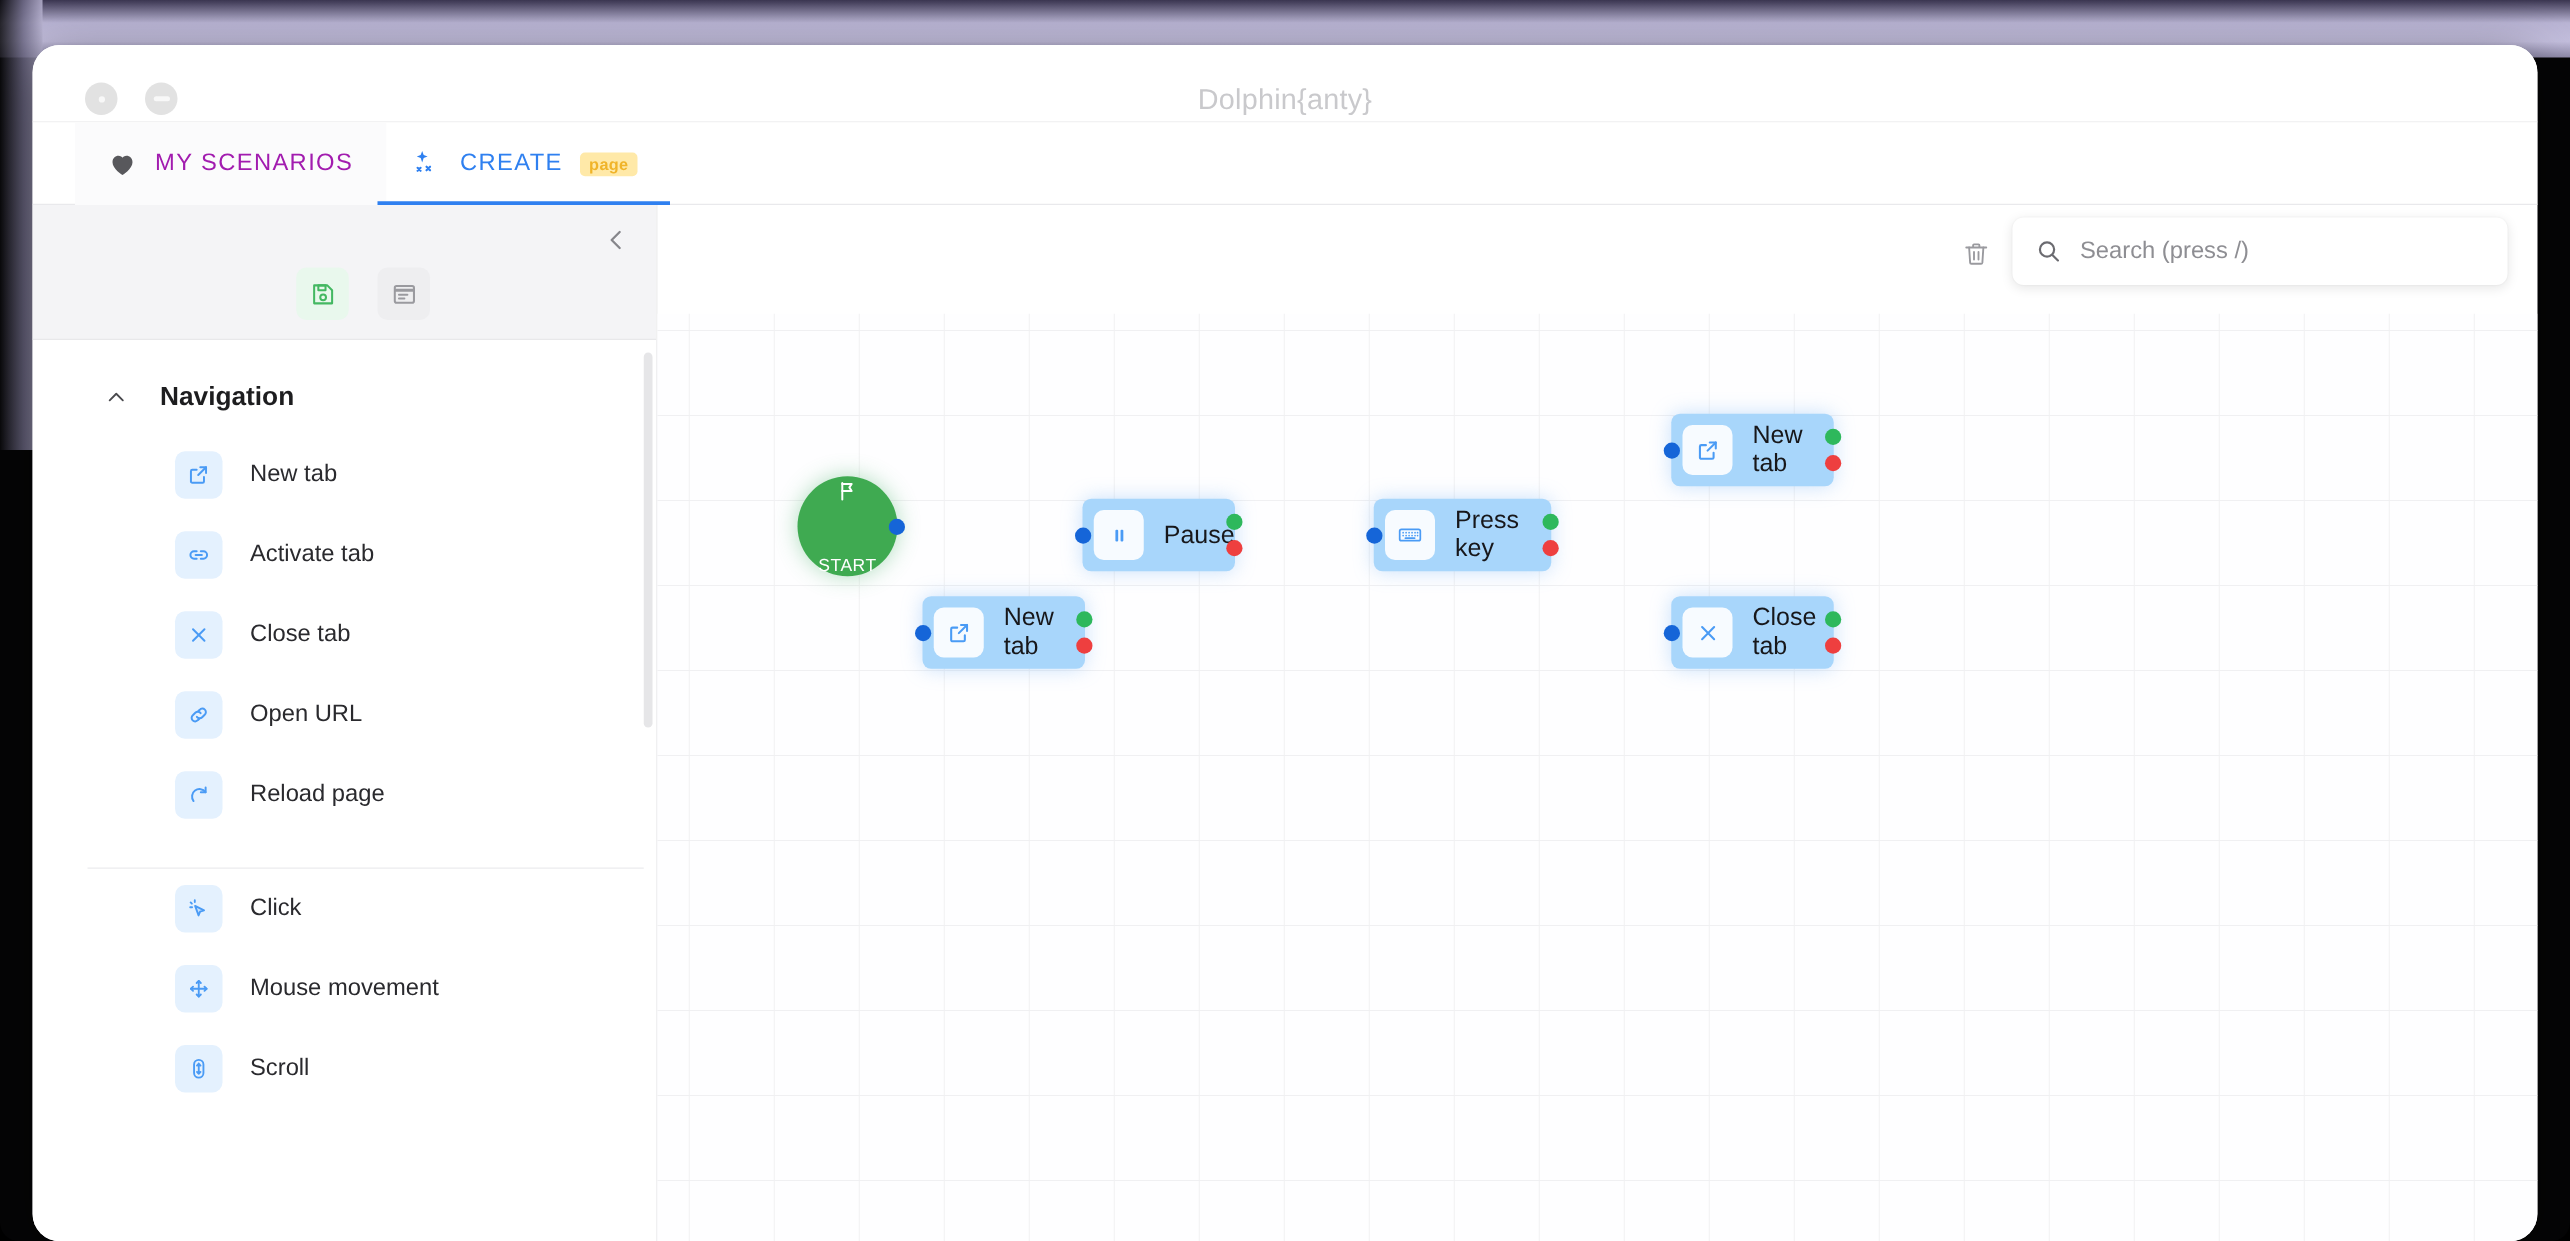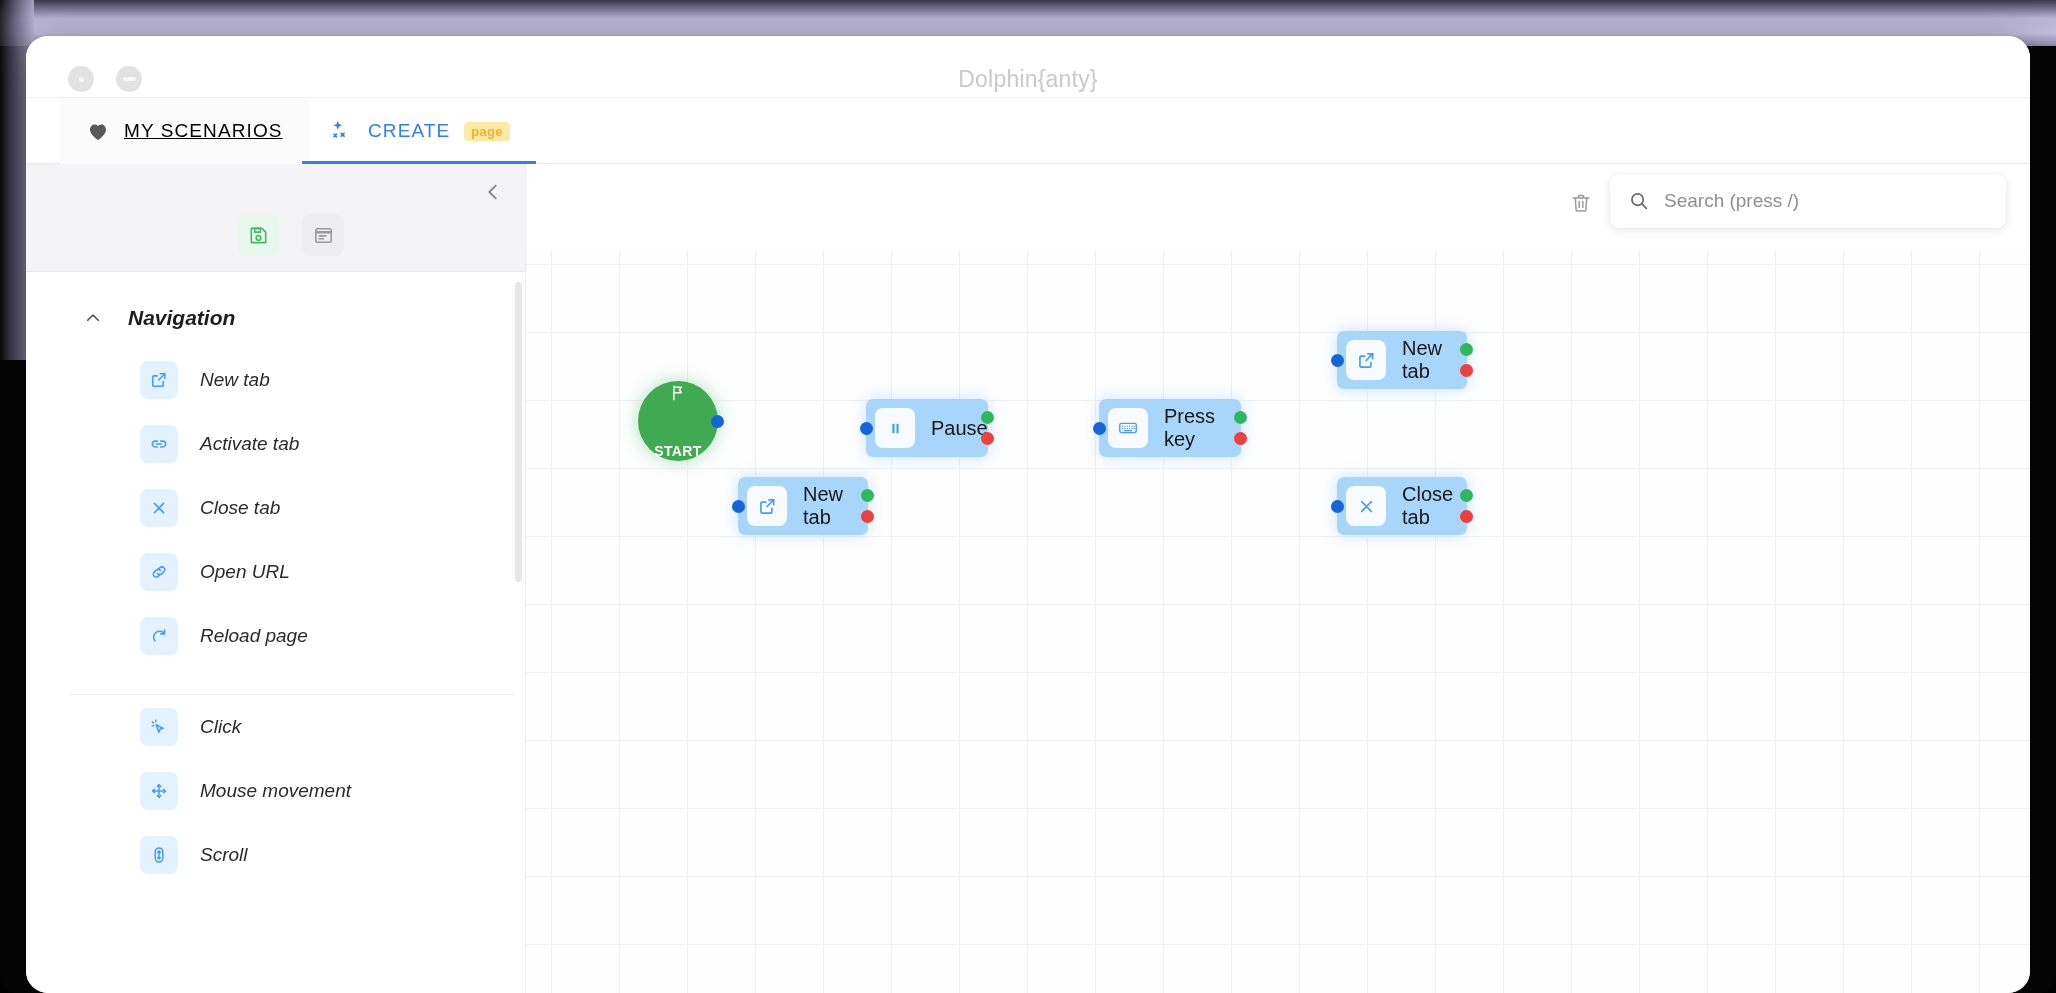--- a/index.html
+++ b/index.html
@@ -108,21 +108,21 @@
     cursor: pointer;
     user-select: none;
   }
   #tab-my-scenarios { left: 34px; background: #fbfbfc; }
   #tab-create       { left: 276px; }
   .tab-label {
     font-size: 19px;
     letter-spacing: 1.1px;
     font-weight: 400;
   }
-  #tab-my-scenarios .tab-label { color: #000000; text-decoration: underline; }
+  #tab-my-scenarios .tab-label { color: #a21caf; }
   #tab-create .tab-label { color: #2f80f0; }
   .tab-underline {
     position: absolute;
     left: 0; right: 0; bottom: 0;
     height: 3px;
     background: #2f80f0;
   }
   .beta-badge {
     background: #ffe9a8;
     color: #f0b429;
@@ -209,21 +209,20 @@
     border: none;
   }
   #tool-save   { left: 211px; background: #e9f8ed; color: #44b862; }
   #tool-layout { left: 276px; background: #eeeef0; color: #9a9a9f; }
 
   #sidebar-scroll {
     position: absolute;
     left: 0; right: 0;
     top: 108px; bottom: 0;
     overflow: hidden;
-    font-style: italic;
   }
   .section { position: relative; }
   .section-header {
     display: flex;
     align-items: center;
     gap: 26px;
     padding: 34px 0 18px 58px;
     cursor: pointer;
     user-select: none;
   }
@@ -335,21 +334,21 @@
     display: flex;
     flex-direction: column;
     align-items: center;
     justify-content: center;
     gap: 1px;
     cursor: pointer;
     box-shadow: 0 0 18px rgba(80,180,110,.45);
   }
   #start-label {
     font-size: 14px;
-    font-weight: 700;
+    font-weight: 400;
     letter-spacing: .4px;
     margin-top: 35px;
   }
   #start-port-out {
     position: absolute;
     right: -6px; top: 50%;
     margin-top: -6.5px;
     width: 13px; height: 13px;
     border-radius: 50%;
     background: #1565d8;

